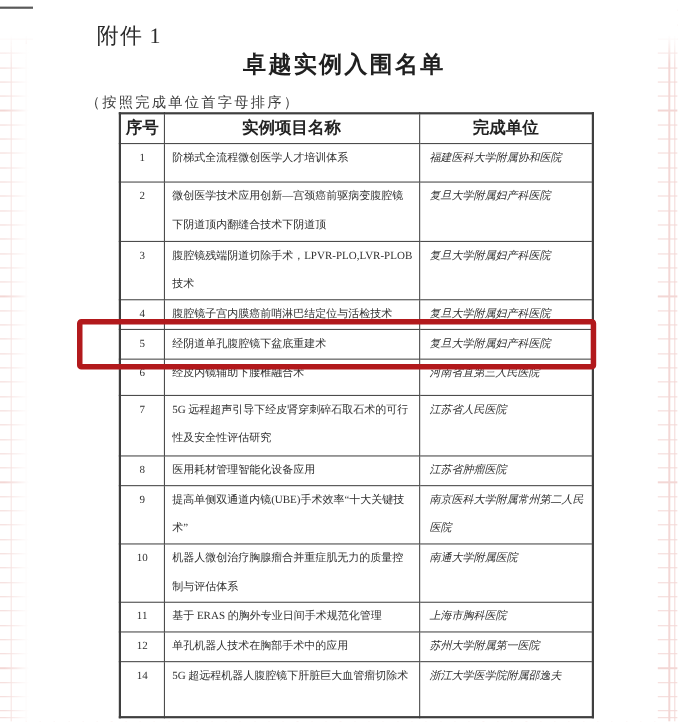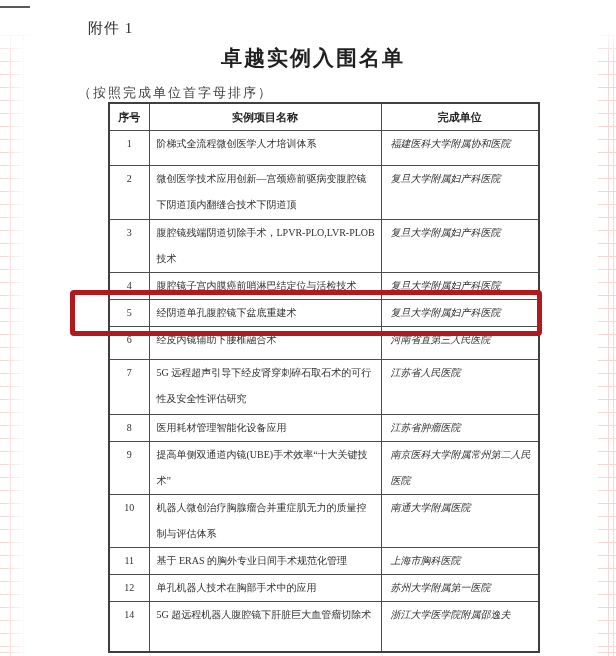--- a/index.html
+++ b/index.html
@@ -31,21 +31,21 @@
   .page {
     position: absolute; left: 30px; top: 0; width: 568px; height: 656px;
     background: #ffffff;
   }
   .page-edge-fade-left {
     position: absolute; left: -26px; top: 40px; width: 26px; height: 616px;
     background: linear-gradient(to left, #ffffff 15%, rgba(255,255,255,0));
   }
   .attachment-label {
     position: absolute; left: 58px; top: 19px;
-    font-size: 15px; color: #2c2c2c; letter-spacing: 1px;
+    font-size: 20px; color: #2c2c2c; letter-spacing: 1px;
   }
   .doc-title {
     position: absolute; left: 48px; top: 44px; width: 470px;
     text-align: center; font-size: 21px; font-weight: bold;
     color: #1f1f1f; letter-spacing: 2px;
   }
   .doc-subtitle {
     position: absolute; left: 48px; top: 84px; width: 470px;
     text-align: left; font-size: 13px; color: #3f3f3f; letter-spacing: 2px;
   }
@@ -58,21 +58,21 @@
   .doc-table col.c-proj { width: 232px; }
   .doc-table col.c-unit { width: 158px; }
   .doc-table th, .doc-table td {
     border: 1px solid #4c4c4c;
     font-size: 10px; color: #303030;
     line-height: 26px; vertical-align: top;
     overflow: hidden;
   }
   .doc-table { border: 2px solid #3f3f3f; }
   .doc-table thead tr { height: 26px; }
-  .doc-table th { font-size: 11px; font-weight: bold; text-align: center; color: #222; }
+  .doc-table th { font-size: 15px; font-weight: bold; text-align: center; color: #222; }
   .cell-no   { text-align: center; }
   .cell-proj { text-align: left; padding: 0 5px 0 7px; }
   .cell-unit { text-align: left; padding: 0 3px 0 9px; font-style: italic; }
   
   .doc-table tbody tr:nth-child(1)  { height: 35px; }
   .doc-table tbody tr:nth-child(2)  { height: 54px; }
   .doc-table tbody tr:nth-child(3)  { height: 28px; }
   .doc-table tbody tr:nth-child(4)  { height: 27px; }
   .doc-table tbody tr:nth-child(5)  { height: 25px; }
   .doc-table tbody tr:nth-child(6)  { height: 33px; }

